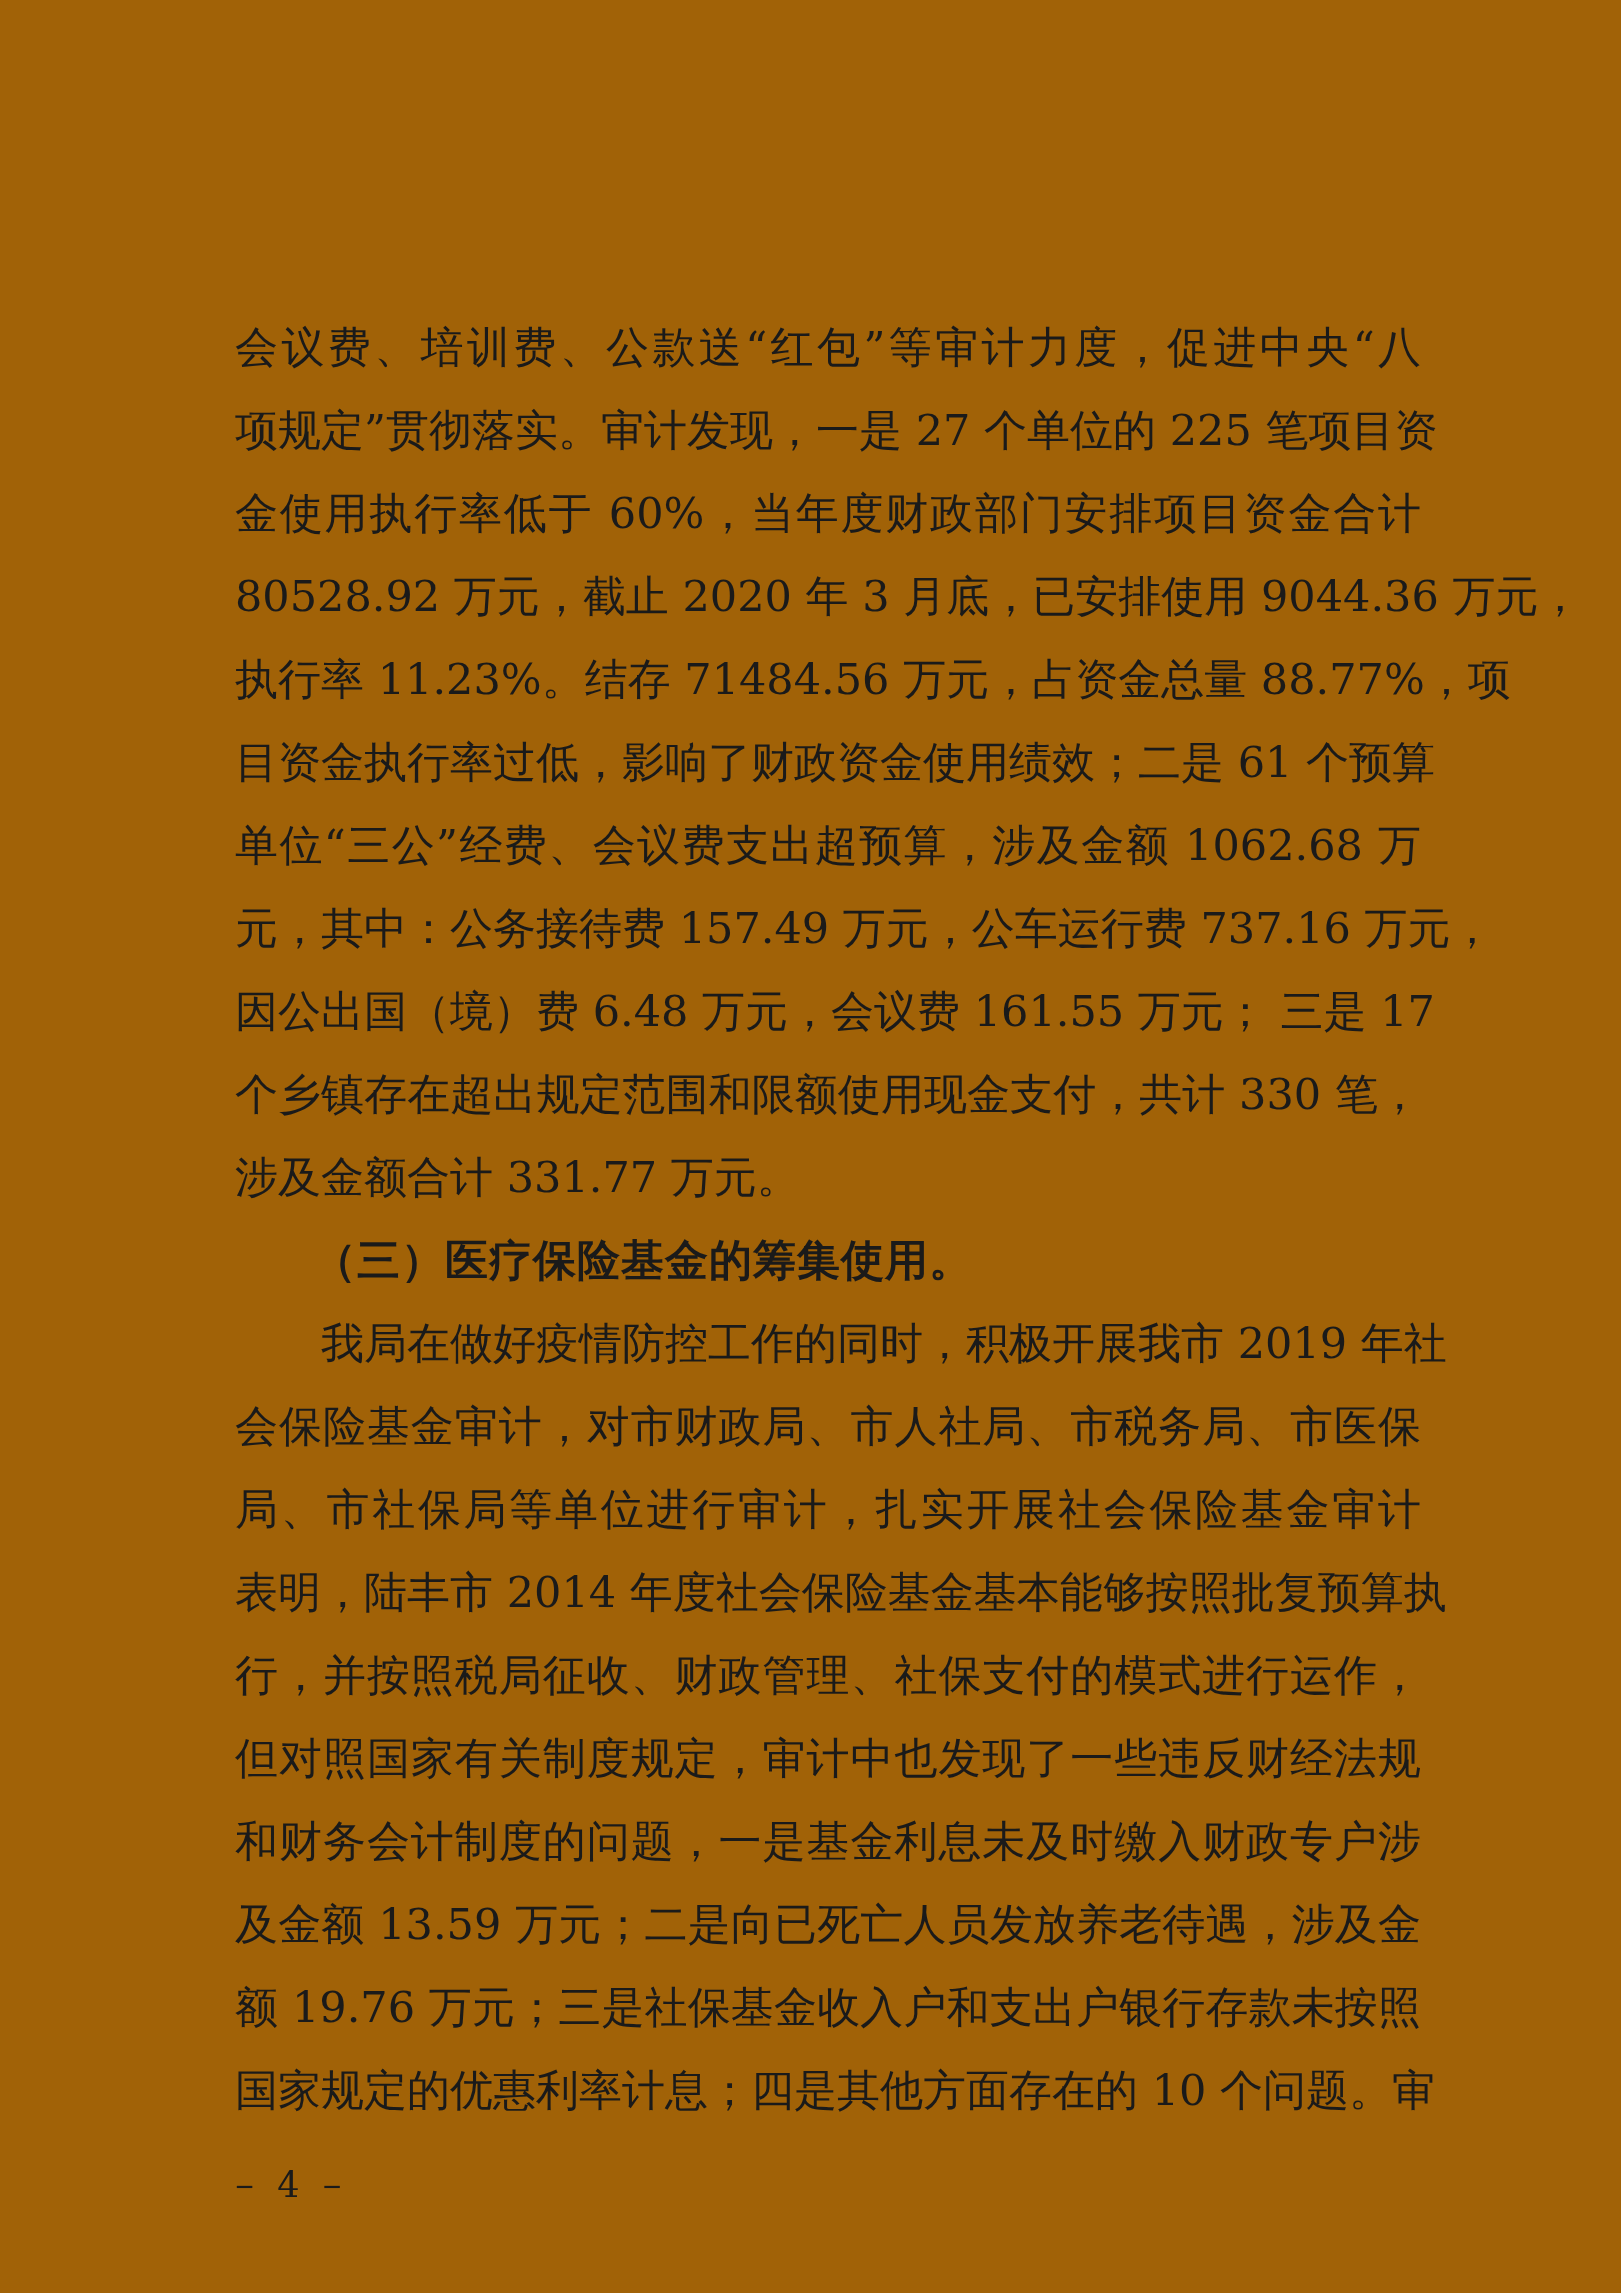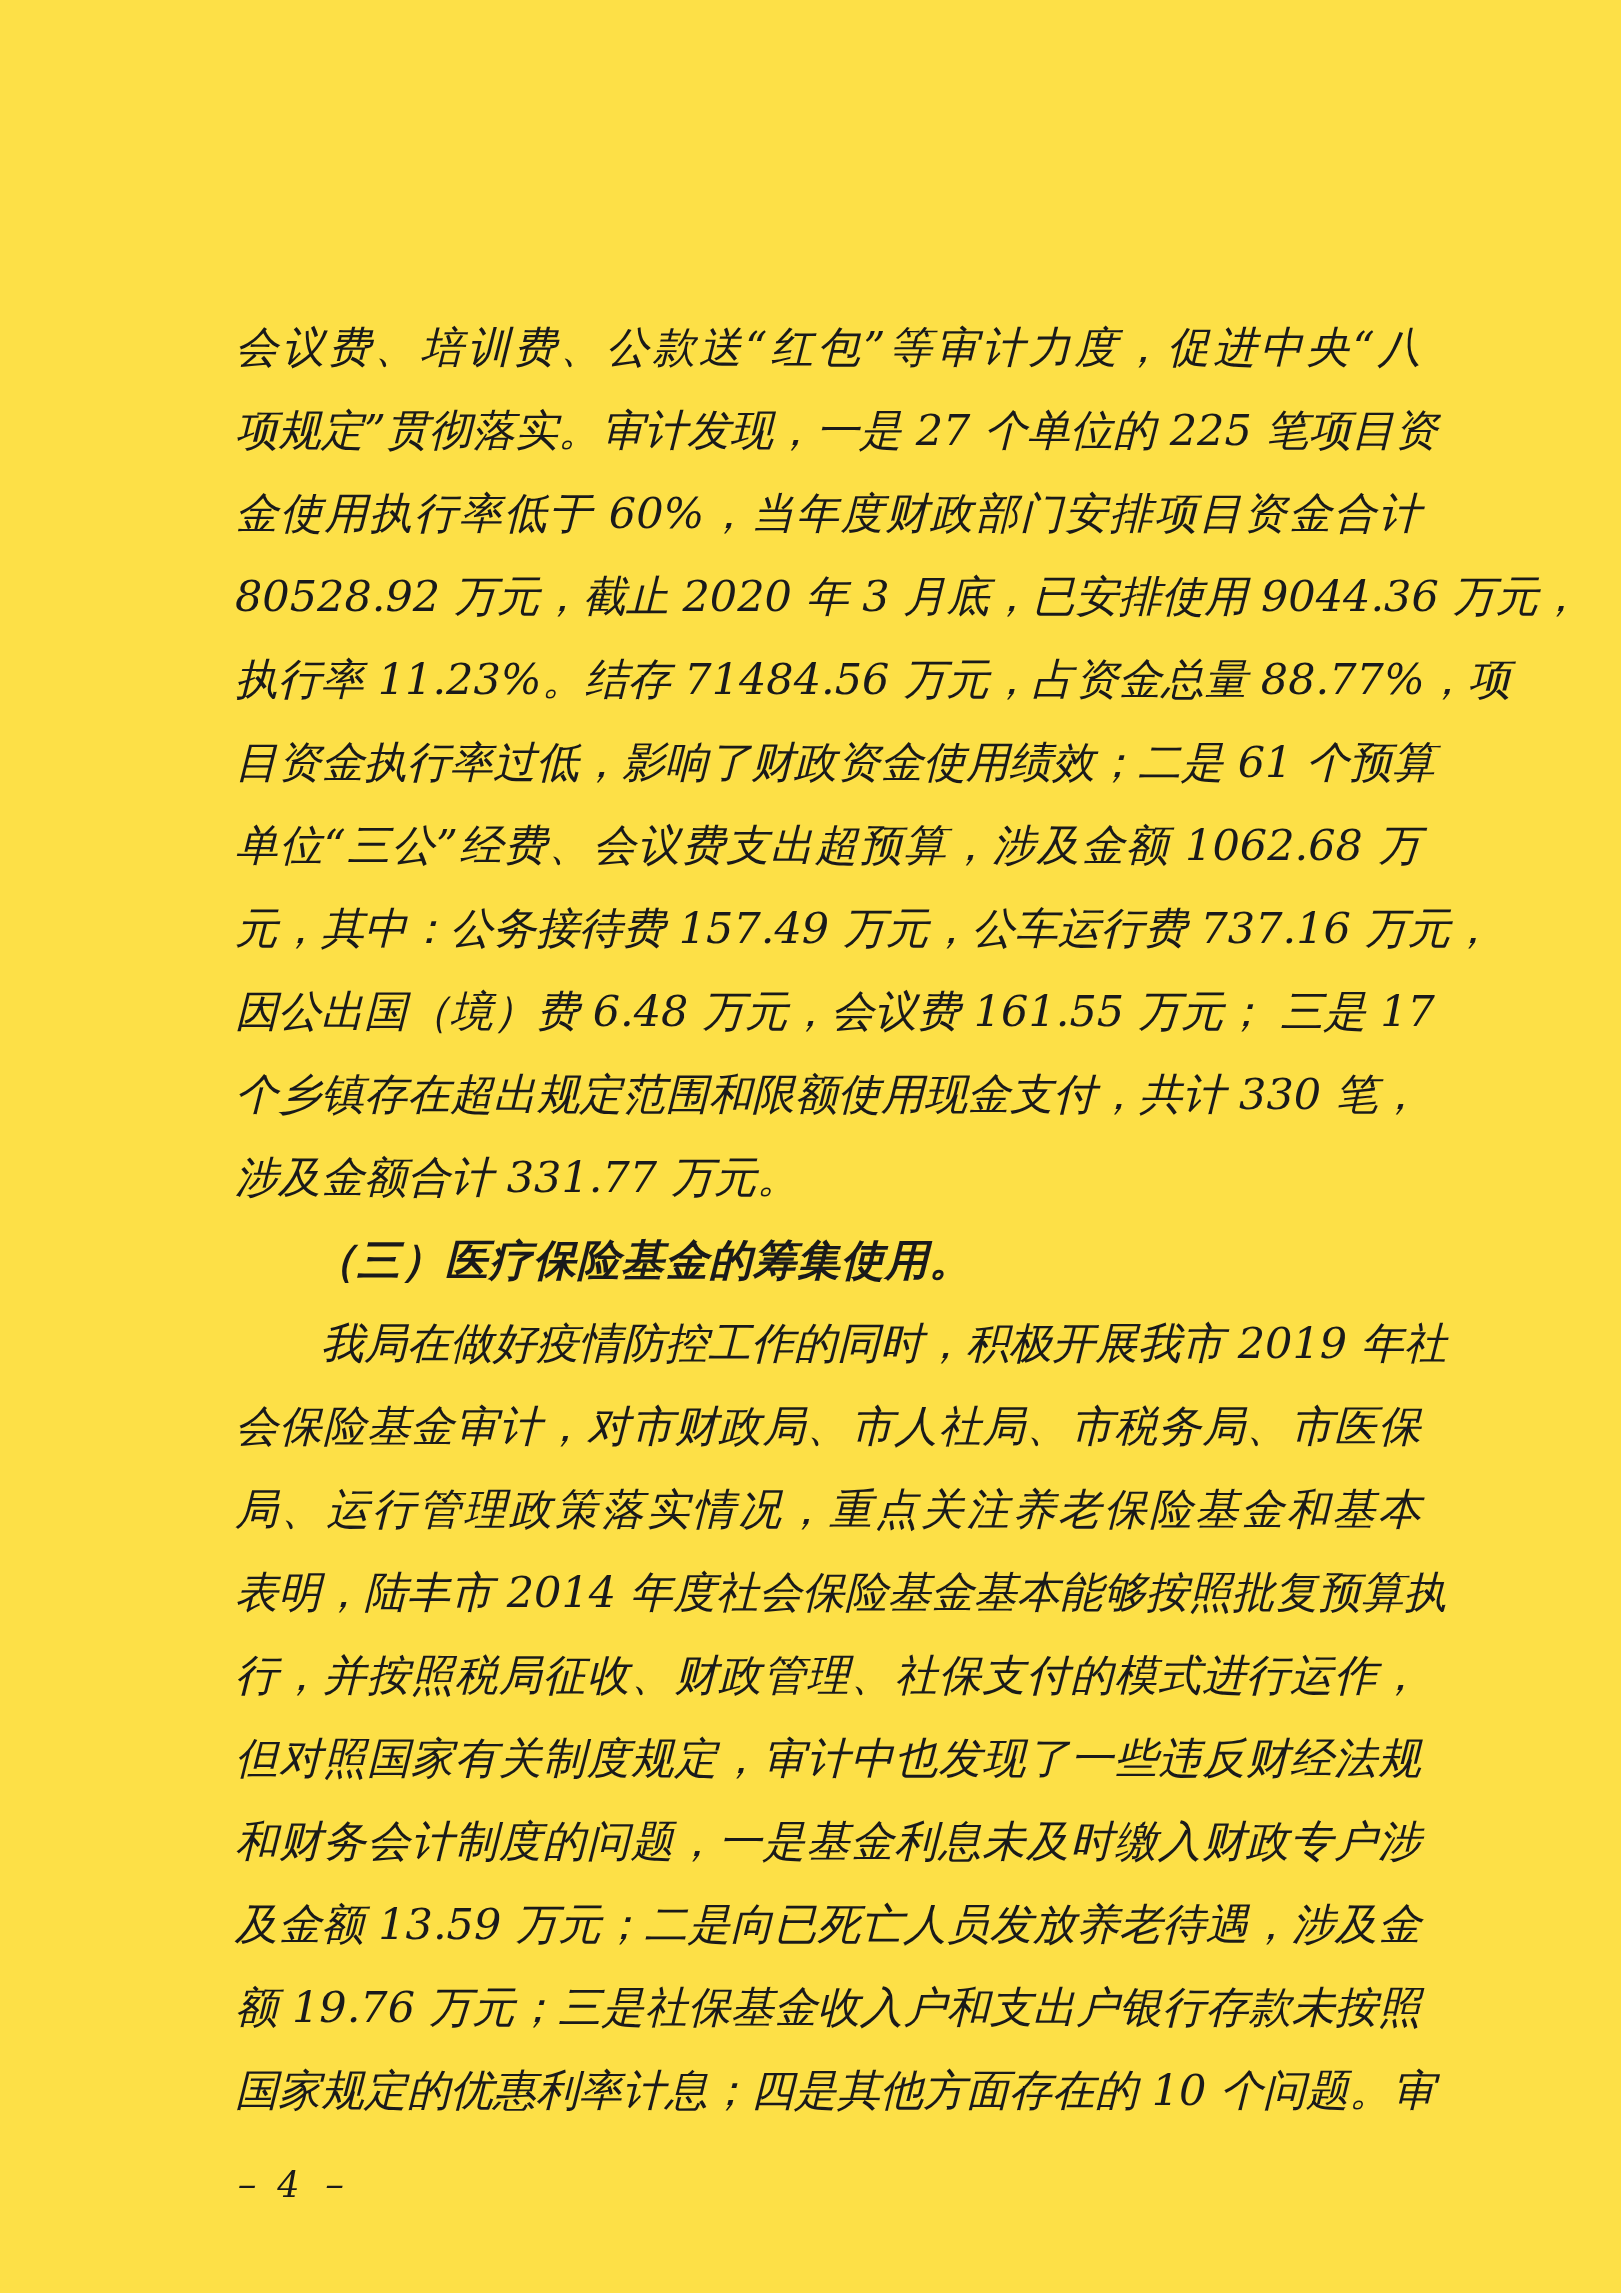--- a/index.html
+++ b/index.html
@@ -13,22 +13,21 @@
       position: relative;
       overflow: hidden;
       background: #fefefe;
     }
     .page {
       position: absolute;
       left: 0;
       top: 0;
       width: 1621px;
       height: 2294px;
-      background: #fde047;
-      font-style: italic;
+      background: #a16207;
     }
     .content {
       position: absolute;
       left: 235px;
       top: 306px;
       width: 1186px;
     }
     .line {
       display: block;
       height: 83px;
@@ -82,21 +81,21 @@
       <span class="line">因公出国（境）费 6.48 万元，会议费 161.55 万元； 三是 17</span>
       <span class="line">个乡镇存在超出规定范围和限额使用现金支付，共计 330 笔，</span>
       <span class="line last">涉及金额合计 331.77 万元。</span>
     </div>
 
     <span class="line heading">（三）医疗保险基金的筹集使用。</span>
 
     <div>
       <span class="line indent">我局在做好疫情防控工作的同时，积极开展我市 2019 年社</span>
       <span class="line">会保险基金审计，对市财政局、市人社局、市税务局、市医保</span>
-      <span class="line">局、运行管理政策落实情况，重点关注养老保险基金和基本</span>
+      <span class="line">局、市社保局等单位进行审计，扎实开展社会保险基金审计</span>
       <span class="line">表明，陆丰市 2014 年度社会保险基金基本能够按照批复预算执</span>
       <span class="line">行，并按照税局征收、财政管理、社保支付的模式进行运作，</span>
       <span class="line">但对照国家有关制度规定，审计中也发现了一些违反财经法规</span>
       <span class="line">和财务会计制度的问题，一是基金利息未及时缴入财政专户涉</span>
       <span class="line">及金额 13.59 万元；二是向已死亡人员发放养老待遇，涉及金</span>
       <span class="line">额 19.76 万元；三是社保基金收入户和支出户银行存款未按照</span>
       <span class="line">国家规定的优惠利率计息；四是其他方面存在的 10 个问题。审</span>
     </div>
 
   </div>

